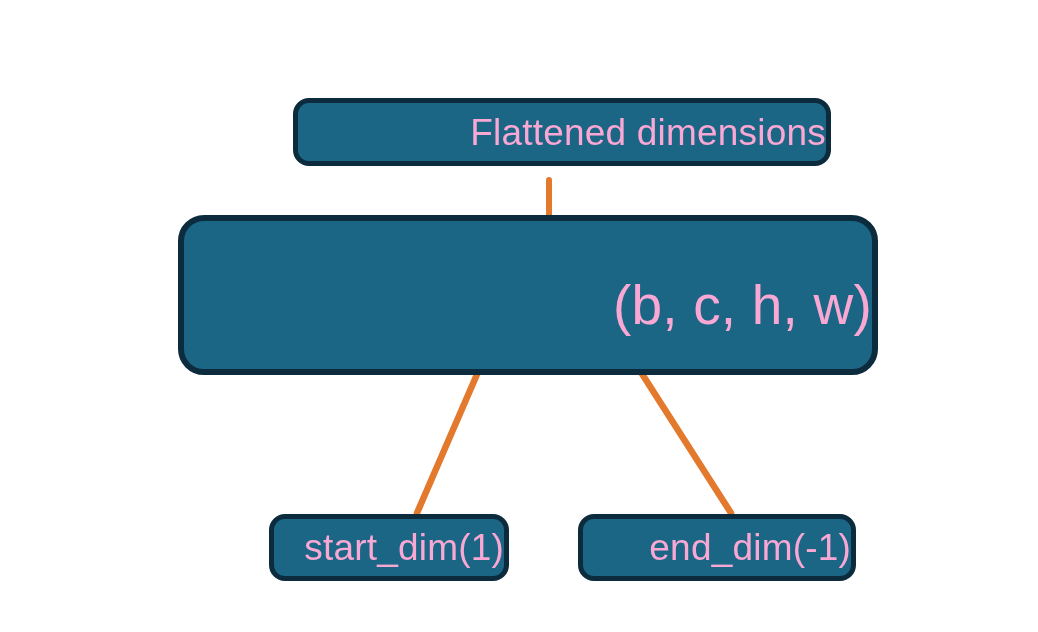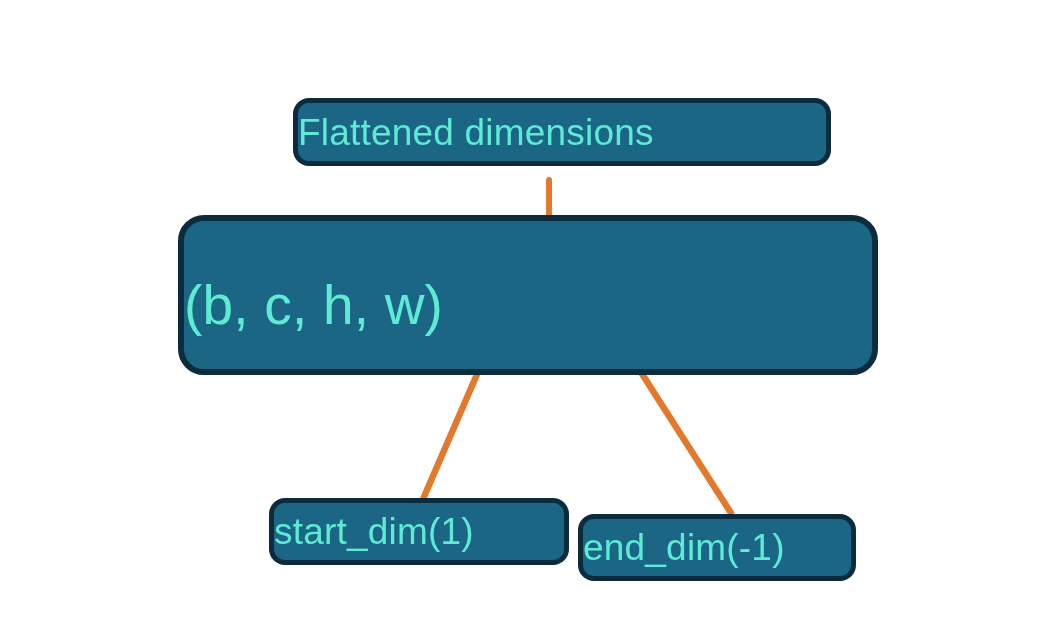--- a/index.html
+++ b/index.html
@@ -23,22 +23,22 @@
   }
 
   .node-box {
     position: absolute;
     box-sizing: border-box;
     background: #1b6585;
     border: 5px solid #0c2c3d;
     border-radius: 22px;
     display: flex;
     align-items: center;
-    justify-content: flex-start;
-    color: #5eead4;
+    justify-content: flex-end;
+    color: #f9a8d4;
     font-weight: 400;
     letter-spacing: 0.2px;
     white-space: nowrap;
     user-select: none;
   }
 
   
   #box-flattened {
     left: 293px;
     top: 98px;
@@ -60,22 +60,22 @@
     align-items: center;
   }
   #box-tuple .tuple-text {
     position: relative;
     top: 10px;
   }
 
   
   #box-start-dim {
     left: 269px;
-    top: 498px;
-    width: 300px;
+    top: 514px;
+    width: 240px;
     height: 67px;
     border-radius: 16px;
     font-size: 37px;
   }
   #box-end-dim {
     left: 578px;
     top: 514px;
     width: 278px;
     height: 67px;
     border-radius: 16px;

